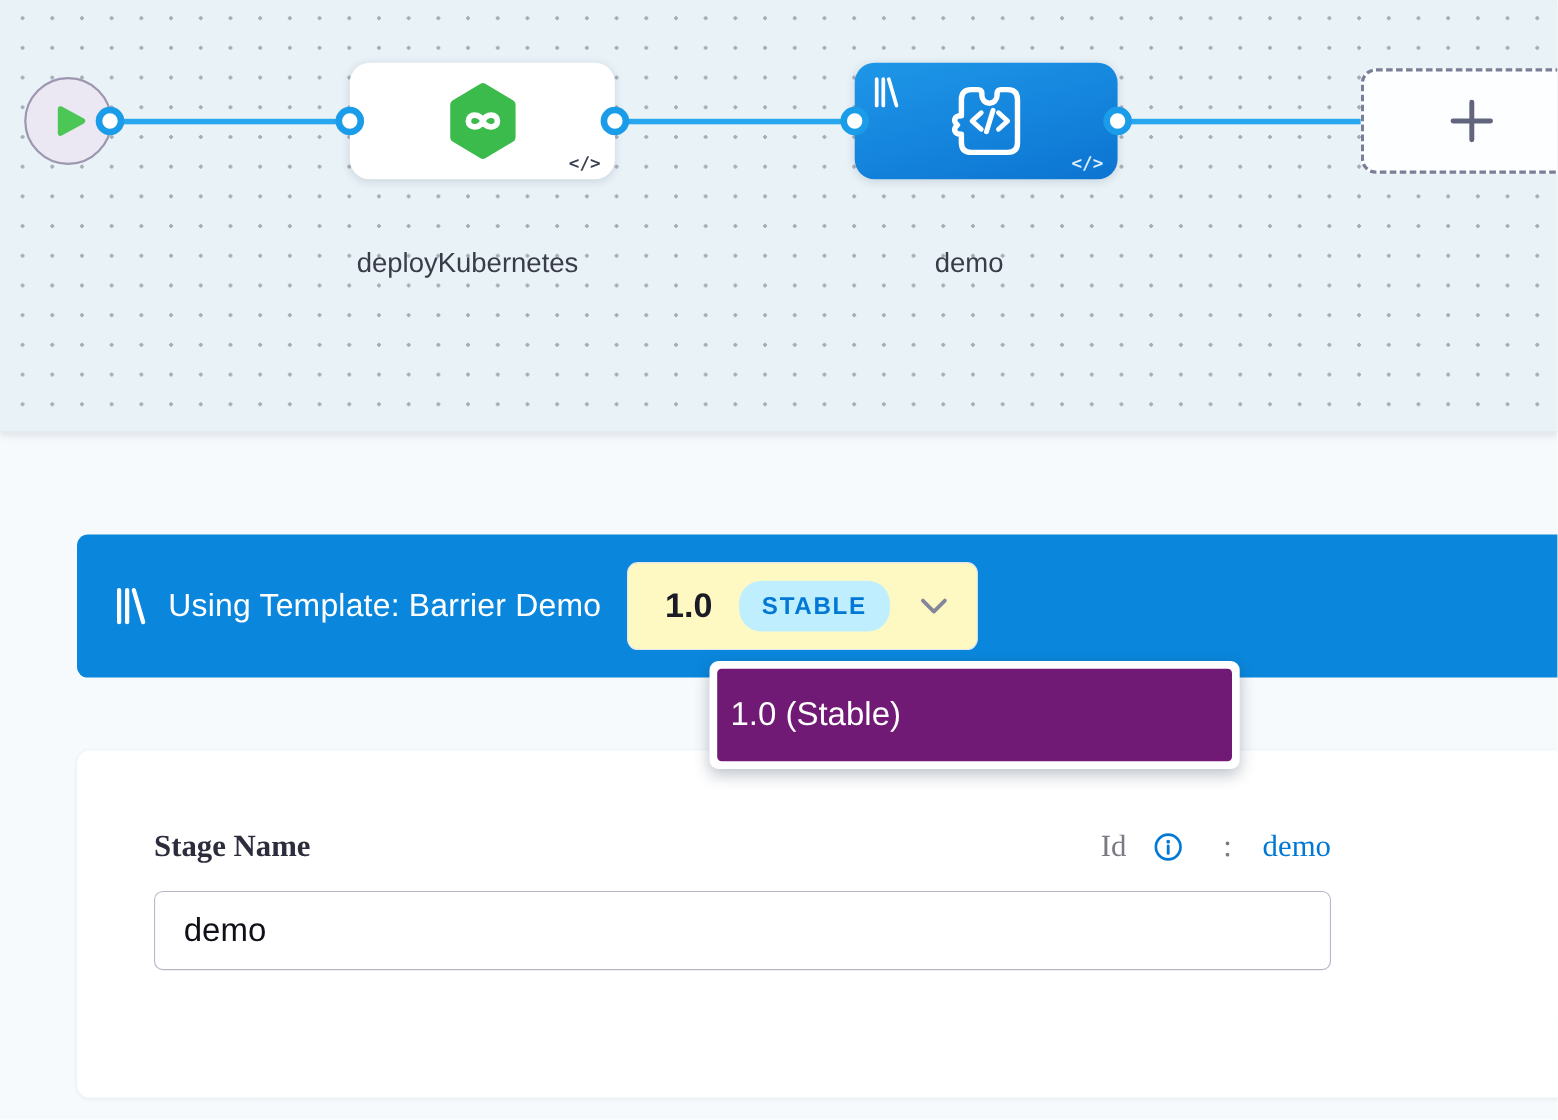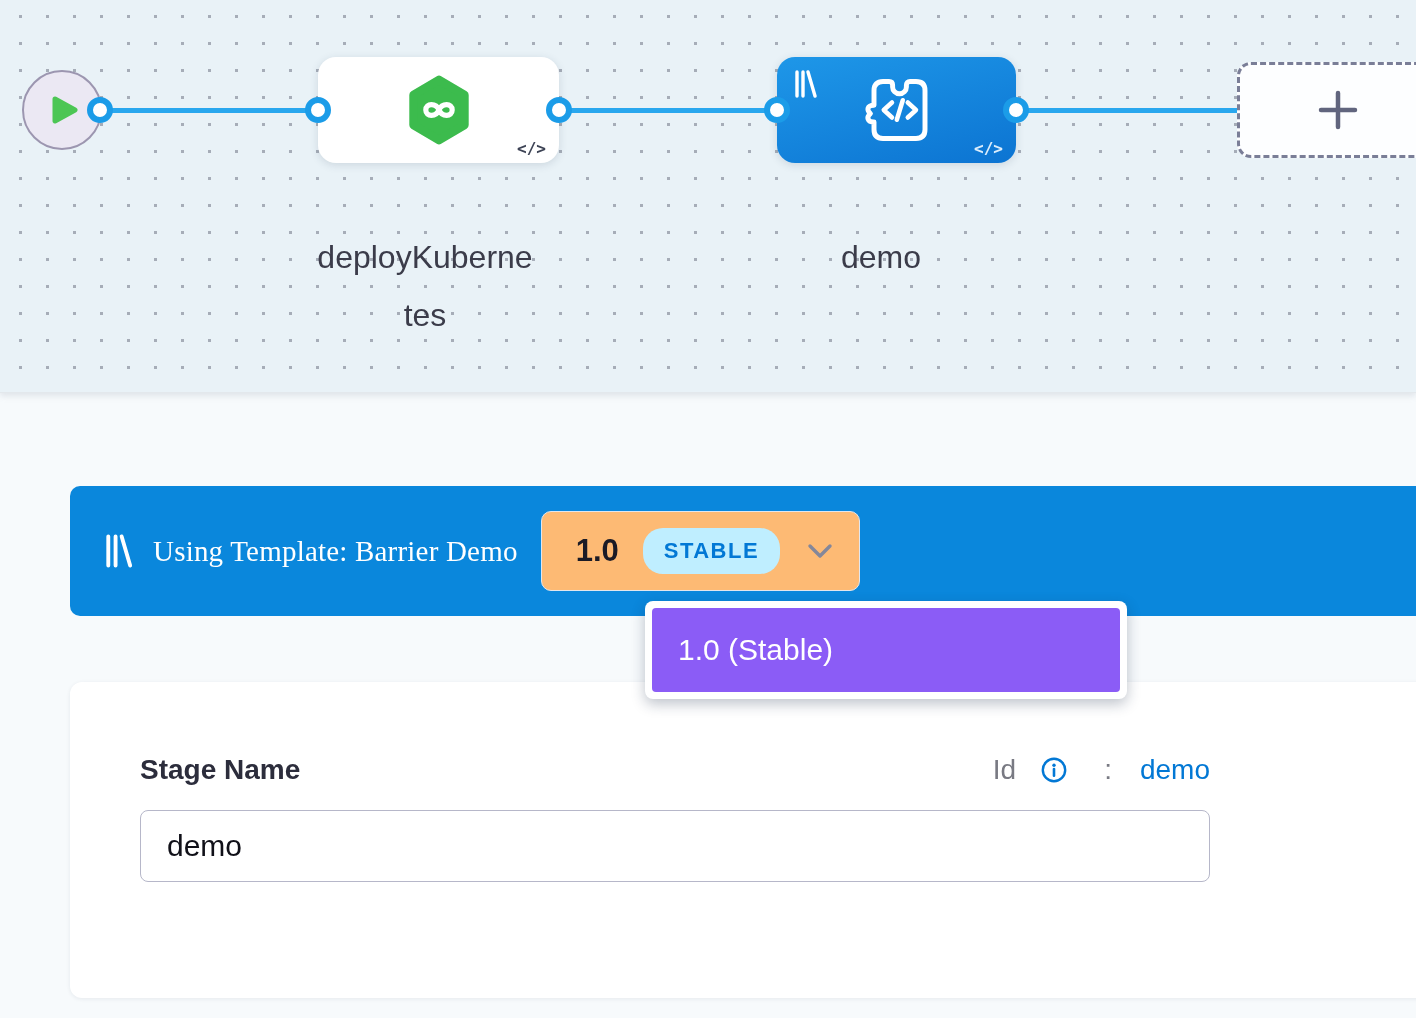--- a/index.html
+++ b/index.html
@@ -27,47 +27,47 @@
   .node-blue  { left:777px; width:239px; background:linear-gradient(165deg,#1e97e8 0%,#0c74d2 100%); }
   .code-badge { position:absolute; right:13px; bottom:5px; font-family:"DejaVu Sans Mono","Liberation Mono",monospace;
           font-size:16px; font-weight:bold; }
   .code-dark { color:#3c4254; }
   .code-light { color:#ddeefc; }
   .tpl-icon-node { position:absolute; left:16px; top:13px; }
   .custom-icon { position:absolute; left:70px; top:20px; }
   .add-stage { position:absolute; left:1237px; top:62px; width:223px; height:96px; border-radius:14px;
           background:#fdfeff; border:3px dashed #7a7e97; display:flex; align-items:center; z-index:3; }
   .plus-wrap { margin-left:76px; }
-  .node-label { position:absolute; top:228px; font-size:32px; line-height:58px; color:#3b3c4a; text-align:center; z-index:2; }
+  .node-label { position:absolute; top:210px; font-size:25px; line-height:58px; color:#3b3c4a; text-align:center; z-index:2; }
   .label-deploy { left:315px; width:220px; word-break:break-all; }
   .label-demo { left:781px; width:200px; }
   .label-add { left:1258px; width:158px; text-align:left; white-space:nowrap; overflow:hidden; }
 
   
   .banner { position:absolute; left:70px; top:486px; width:1360px; height:130px; border-radius:10px;
           background:#0a87dc; display:flex; align-items:center; padding-left:33px; z-index:6; }
-  .banner-text { margin-left:20px; font-size:29px; color:#ffffff; font-weight:500; letter-spacing:0.2px;font-family:Liberation Serif, serif; }
-  .version-pill { margin-left:23px; width:319px; height:80px; background:#fdba74; border:1px solid #e3e6ec;
+  .banner-text { margin-left:20px; font-size:29px; color:#ffffff; font-weight:500; letter-spacing:0.2px; }
+  .version-pill { margin-left:23px; width:319px; height:80px; background:#fef9c3; border:1px solid #e3e6ec;
           border-radius:10px; display:flex; align-items:center; cursor:pointer; }
   .version-num { margin-left:34px; font-size:31px; font-weight:600; color:#1b1b26; }
   .stable-badge { margin-left:24px; background:#bfeeff; color:#0278d5; font-size:22px; font-weight:bold;
           letter-spacing:1.5px; padding:10px 21px; border-radius:20px; }
   .chevron-wrap { margin-left:27px; display:flex; align-items:center; }
 
   
   .dropdown { position:absolute; left:645px; top:601px; width:482px; background:#ffffff; border-radius:8px;
           padding:7px; box-shadow:0 5px 14px rgba(20,40,70,0.28); z-index:7; }
-  .dropdown-item { height:84px; background:#8b5cf6; border-radius:4px; display:flex; align-items:center;
-          padding-left:26px; font-size:30px; color:#ffffff; font-weight:500; cursor:pointer; }
+  .dropdown-item { height:84px; background:#701a75; border-radius:4px; display:flex; align-items:center;
+          padding-left:12px; font-size:30px; color:#ffffff; font-weight:500; cursor:pointer; }
 
   
   .panel { position:absolute; left:70px; top:682px; width:1360px; height:316px; background:#ffffff;
           border-radius:12px; box-shadow:0 1px 4px rgba(30,40,60,0.08); z-index:4; }
   .form-area { margin-left:70px; width:1070px; }
-  .form-header { display:flex; justify-content:space-between; align-items:center; padding-top:72px; }
+  .form-header { display:flex; justify-content:space-between; align-items:center; padding-top:72px;font-family:Liberation Serif, serif; }
   .stage-name-label { font-size:28px; font-weight:600; color:#2c2d3c; }
   .id-row { display:flex; align-items:center; gap:24px; font-size:28px; }
   .id-label { color:#797a83; }
   .id-colon { color:#797a83; margin-left:12px; }
   .id-value { color:#0278d5; margin-left:4px; }
   .name-input { margin-top:24px; width:1070px; height:72px; border:1.5px solid #b6b7c9; border-radius:8px;
           background:#ffffff; font-family:"Liberation Sans","DejaVu Sans",sans-serif;
           font-size:30px; color:#101018; padding:0 26px; outline:none; }
 </style>
 </head>

